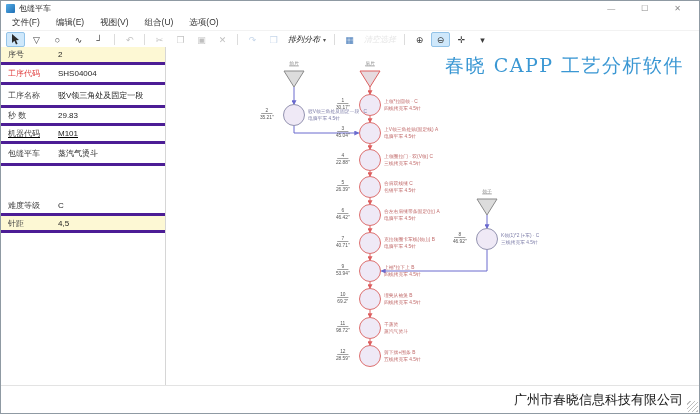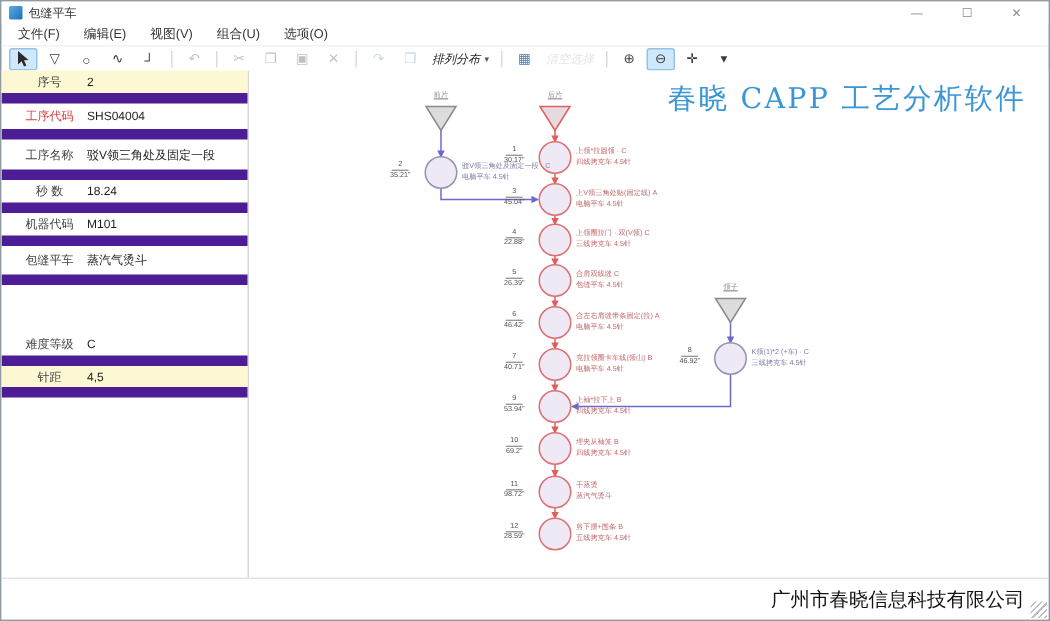--- a/index.html
+++ b/index.html
@@ -28,21 +28,21 @@
   
   .content{position:absolute;top:46px;bottom:28px;left:0;right:0;display:flex;}
   .panel{width:164px;border-right:1px solid #d6d6d6;display:flex;flex-direction:column;background:#fff;flex-shrink:0;}
   .panel-header{height:14px;background:linear-gradient(#fcfcfc,#ebebeb);border-bottom:1px solid #d6d6d6;
     display:flex;align-items:center;padding:0 5px;font-size:8.5px;color:#333;}
   .ph-icons{margin-left:auto;display:flex;align-items:center;gap:6px;}
   .pin{width:7px;height:8px;position:relative;}
   .pin:before{content:"";position:absolute;left:1px;top:0;width:5px;height:4px;background:#8a8a8a;}
   .pin:after{content:"";position:absolute;left:3px;top:4px;width:1px;height:4px;background:#8a8a8a;}
   .pclose{font-size:8px;color:#777;line-height:1;}
-  .prow{display:flex;border-bottom:7px solid #4c1d95;align-items:center;text-align:center;}
+  .prow{display:flex;border-bottom:3px solid #4c1d95;align-items:center;}
   .prow.hl{background:#fdf8d4;}
   .plabel{width:50px;padding-left:7px;font-size:8px;color:#444;flex-shrink:0;}
   .plabel.red{color:#e03c3c;}
   .pvalue{font-size:8px;color:#1e1e1e;}
   
   .canvas{flex:1;position:relative;background:#fff;overflow:hidden;}
   .watermark{position:absolute;top:6px;right:15px;font-size:19px;color:#3a97d3;
     font-family:"DejaVu Serif","Liberation Serif",serif;letter-spacing:1.5px;white-space:nowrap;}
   .dsvg{position:absolute;left:0;top:0;}
   .nfrac{position:absolute;width:28px;text-align:center;font-size:6px;color:#555;line-height:1.35;
@@ -163,23 +163,23 @@
           <div class="prow" style="height: 17px;">
             <span class="plabel red">工序代码</span>
             <span class="pvalue">SHS04004</span>
           </div>
           <div class="prow" style="height: 20px;">
             <span class="plabel">工序名称</span>
             <span class="pvalue">驳V领三角处及固定一段</span>
           </div>
           <div class="prow" style="height: 15px;">
             <span class="plabel">秒 数</span>
-            <span class="pvalue">18.24</span>
-          </div>
-          <div class="prow" style="height: 15px;">
+            <span class="pvalue">29.83</span>
+          </div>
+          <div class="prow" style="height: 15px; text-decoration: underline;">
             <span class="plabel">机器代码</span>
             <span class="pvalue">M101</span>
           </div>
           <div class="prow" style="height: 19px;">
             <span class="plabel">包缝平车</span>
             <span class="pvalue">蒸汽气烫斗</span>
           </div>
           <div class="prow" style="height: 15px; margin-top: 32px;">
             <span class="plabel">难度等级</span>
             <span class="pvalue">C</span>

